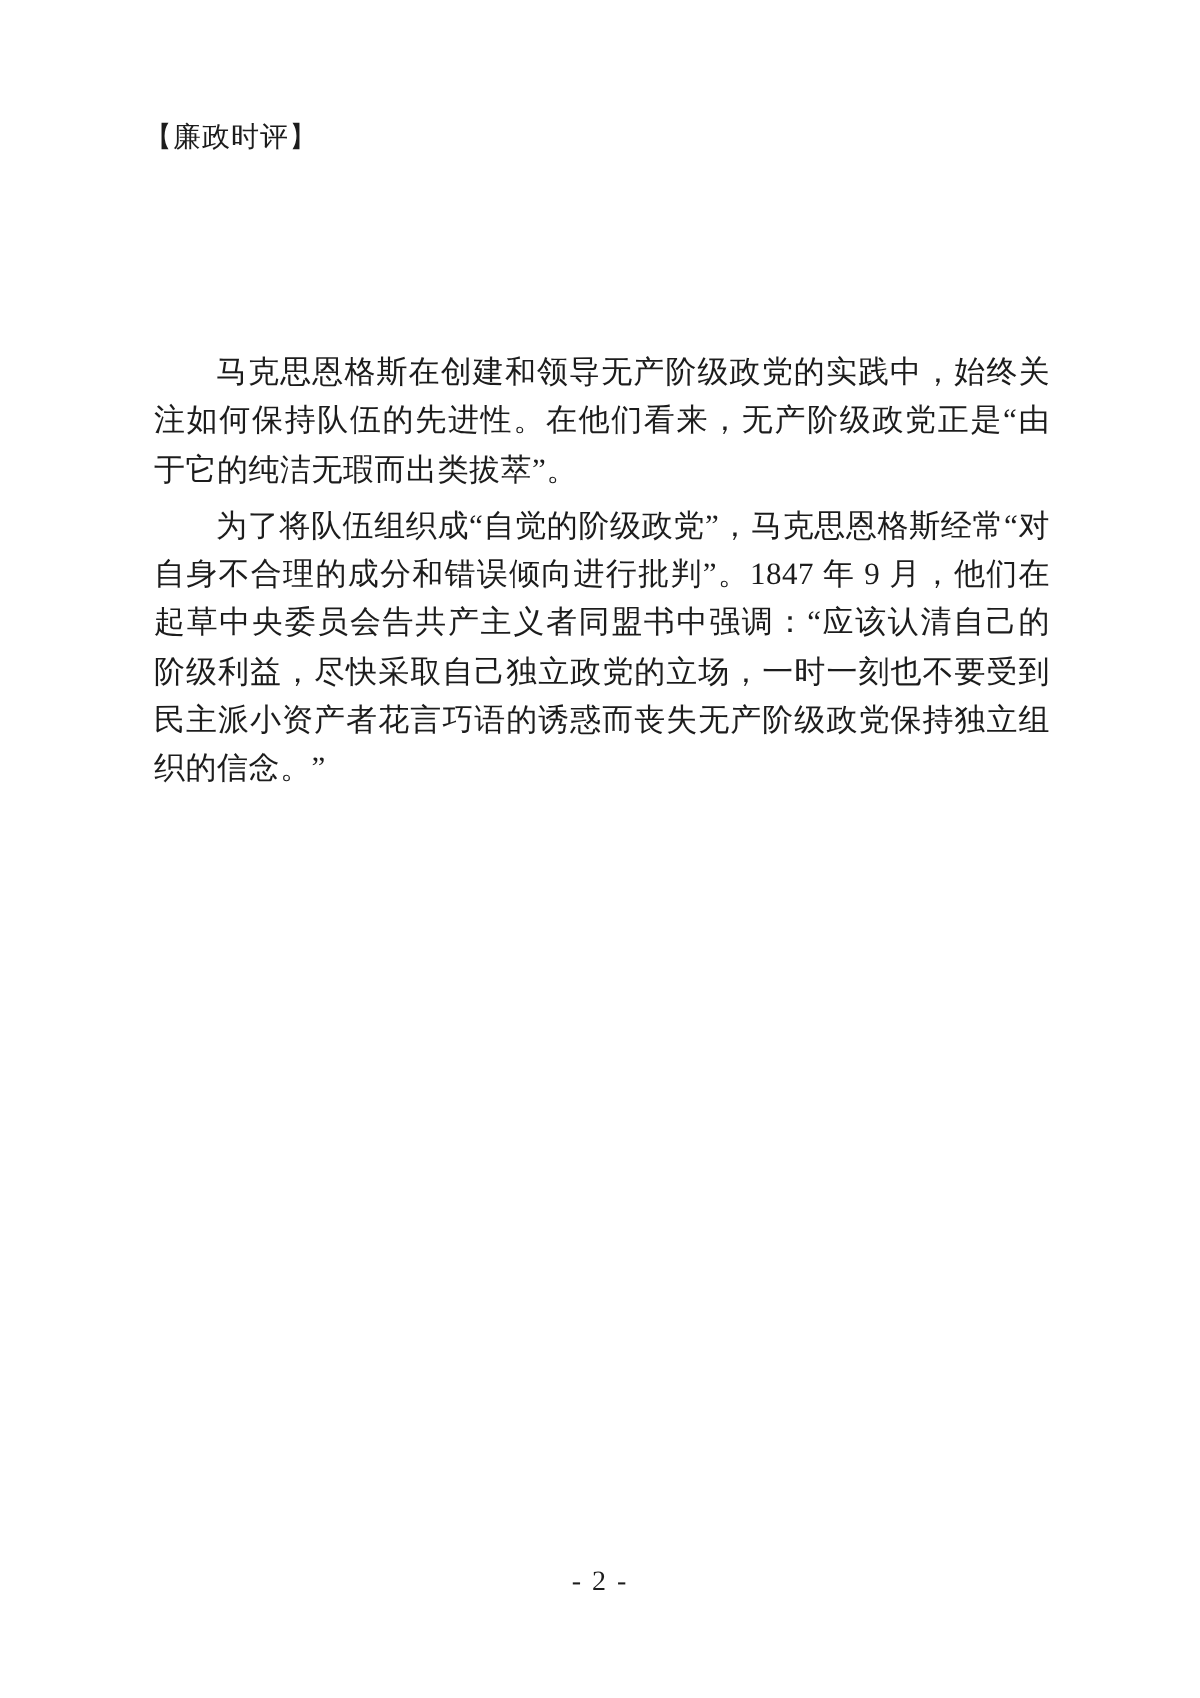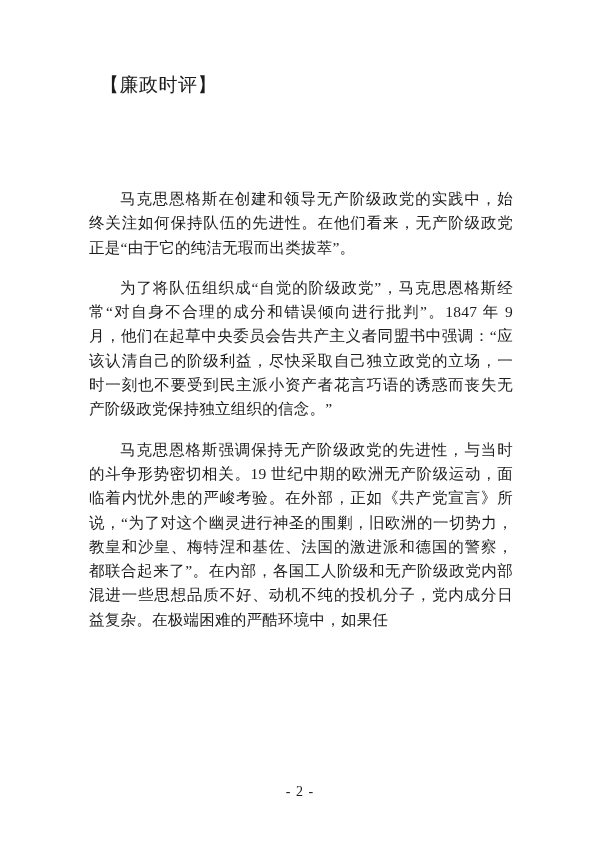--- a/index.html
+++ b/index.html
@@ -12,25 +12,24 @@
     width: 600px;
     height: 849px;
     background: #ffffff;
     color: #1c1c1c;
     font-family: "Liberation Serif", "DejaVu Serif", serif;
     overflow: hidden;
   }
   .section-label {
     position: absolute;
     left: 72px;
-    top: 72px;
-    font-size: 19px;
+    top: 60px;
+    font-size: 14px;
     letter-spacing: 0.5px;
     white-space: nowrap;
-    margin-left: 28px;
   }
   .doc-title {
     position: absolute;
     left: 0;
     top: 123px;
     width: 600px;
     text-align: center;
     font-size: 19.5px;
     font-weight: bold;
     letter-spacing: 0.5px;
@@ -40,21 +39,21 @@
     left: 73px;
     top: 171px;
     width: 456px;
     font-size: 15.5px;
     line-height: 24.3px;
     letter-spacing: 0.25px;
     text-align: justify;
     text-justify: inter-ideograph;
   }
   .body-text p {
-    margin: 16px;
+    margin: 4px;
     padding: 0;
     text-indent: 2em;
   }
   .page-number {
     position: absolute;
     left: 0;
     top: 784px;
     width: 600px;
     text-align: center;
     font-size: 14px;
@@ -65,18 +64,17 @@
 <body>
 
 <div class="page">
 
   <div class="section-label">【廉政时评】</div>
 
 
   <div class="body-text">
     <p>马克思恩格斯在创建和领导无产阶级政党的实践中，始终关注如何保持队伍的先进性。在他们看来，无产阶级政党正是“由于它的纯洁无瑕而出类拔萃”。</p>
     <p>为了将队伍组织成“自觉的阶级政党”，马克思恩格斯经常“对自身不合理的成分和错误倾向进行批判”。1847 年 9 月，他们在起草中央委员会告共产主义者同盟书中强调：“应该认清自己的阶级利益，尽快采取自己独立政党的立场，一时一刻也不要受到民主派小资产者花言巧语的诱惑而丧失无产阶级政党保持独立组织的信念。”</p>
-    <p>马克思恩格斯强调保持无产阶级政党的先进性，与当时的斗争形势密切相关。19 世纪中期的欧洲无产阶级运动，面临着内忧外患的严峻考验。在外部，正如《共产党宣言》所说，“为了对这个幽灵进行神圣的围剿，旧欧洲的一切势力，教皇和沙皇、梅特涅和基佐、法国的激进派和德国的警察，都联合起来了”。在内部，各国工人阶级和无产阶级政党内部混进一些思想品质不好、动机不纯的投机分子，党内成分日益复杂。在极端困难的严酷环境中，如果任</p>
   </div>
 
   <div class="page-number">- 2 -</div>
 
 </div>
 
 </body></html>

